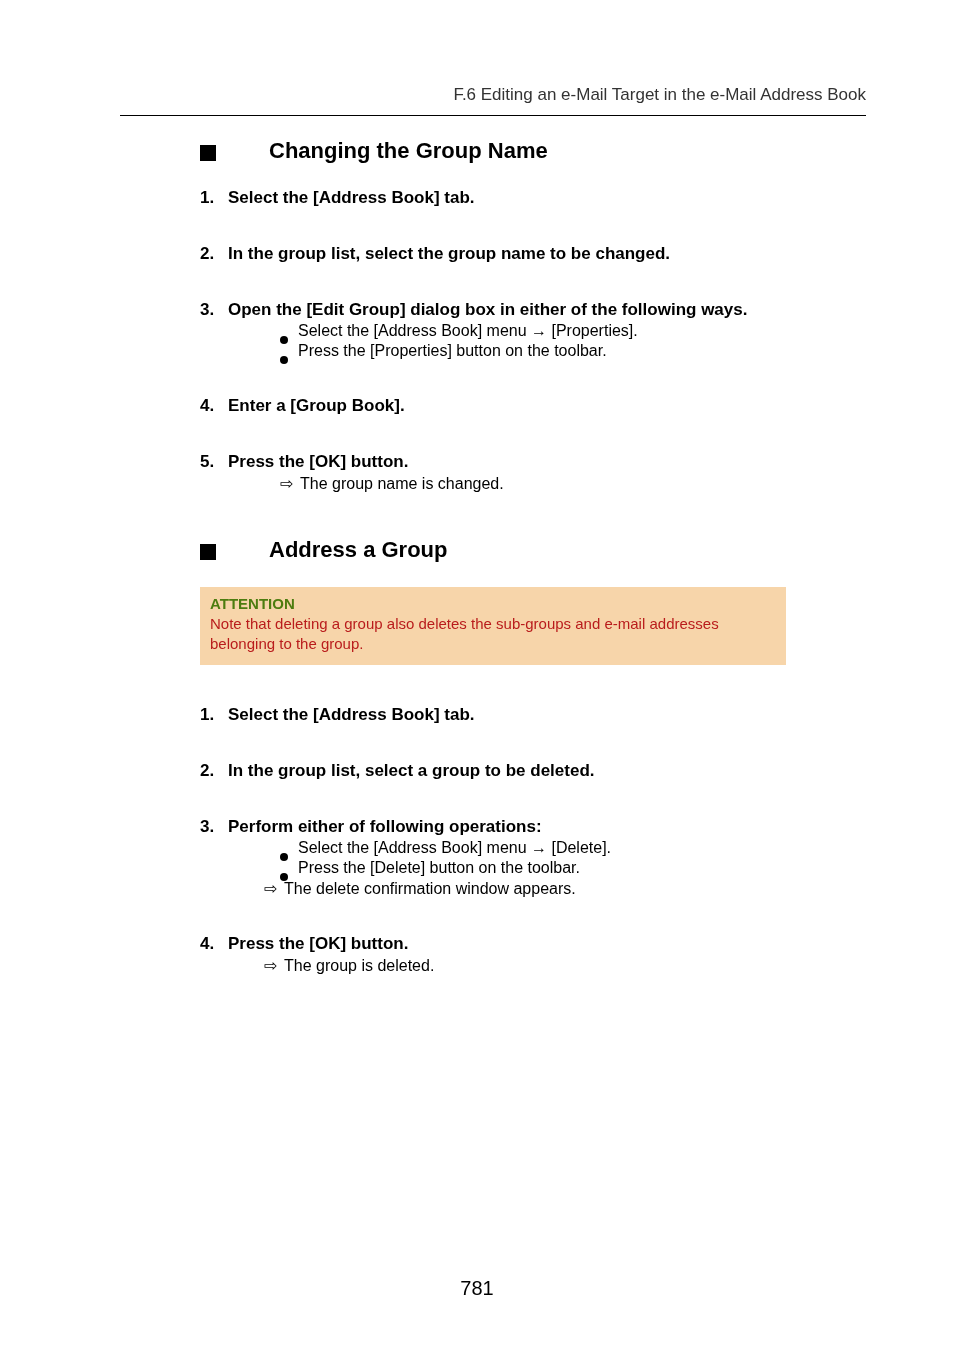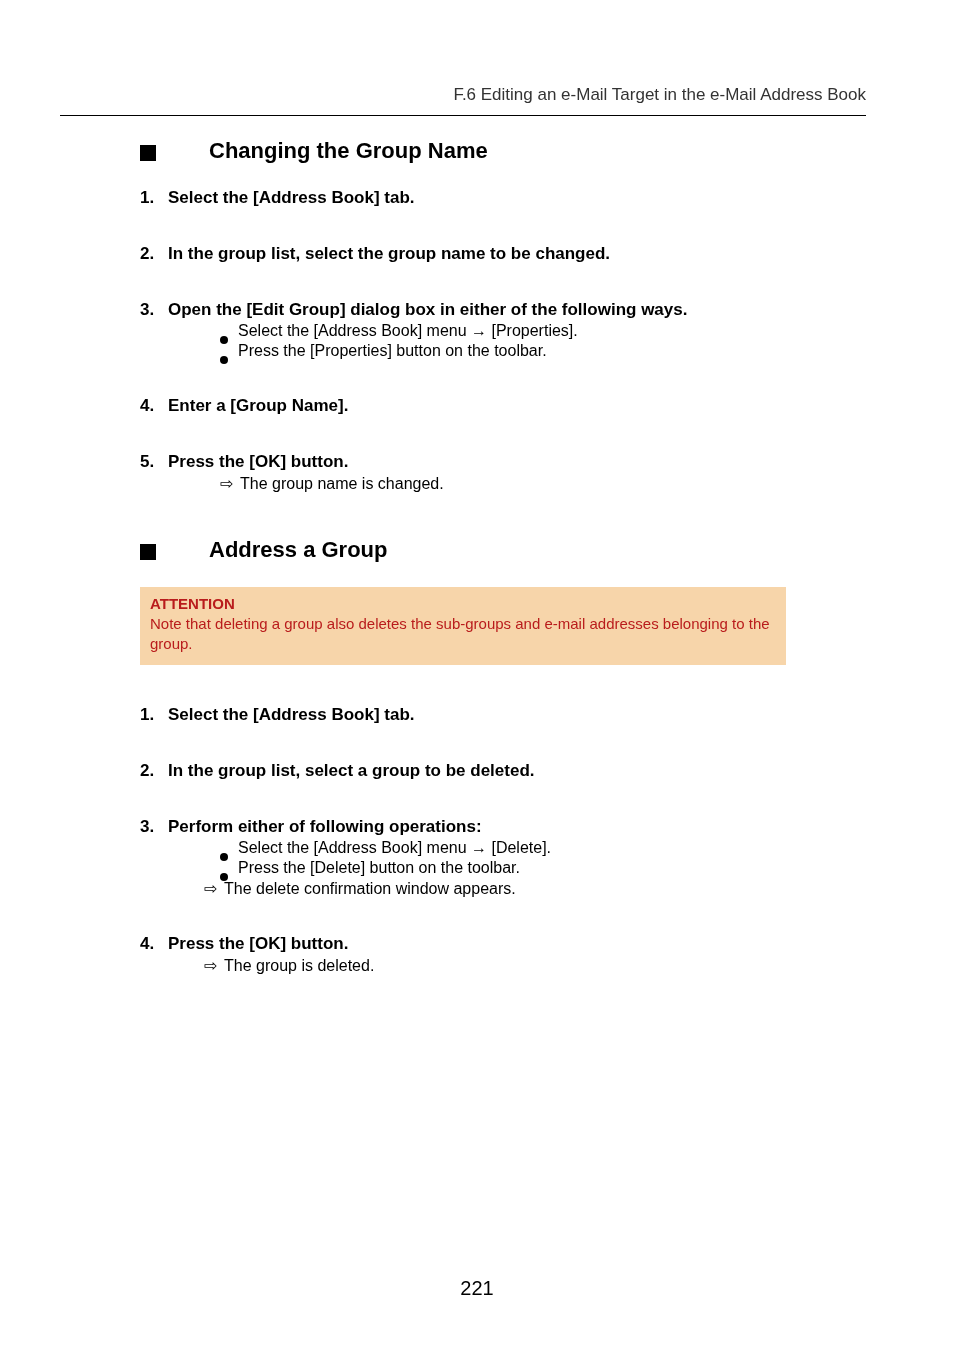--- a/index.html
+++ b/index.html
@@ -9,21 +9,21 @@
     height: 1350px;
     background: #ffffff;
     font-family: Arial, Helvetica, sans-serif;
     color: #000000;
   }
   .page {
     position: relative;
     width: 954px;
     height: 1350px;
     box-sizing: border-box;
-    padding: 85px 88px 0 60px;
+    padding: 85px 88px 0 120px;
   }
   .running-head {
     text-align: right;
     font-size: 17px;
     color: #333333;
     padding: 0 0 10px 0;
   }
   .hr {
     border: none;
     border-top: 1px solid #000000;
@@ -86,21 +86,21 @@
   .gap-small { height: 10px; }
   .gap-med   { height: 18px; }
   .gap-large { height: 28px; }
   
   .attention {
     margin: 16px 80px 14px 80px;
     background: #f7d5aa;
     padding: 8px 10px 10px 10px;
   }
   .attention .label {
-    color: #b91c1c;
+    color: #4d7c0f;
     font-weight: bold;
     font-size: 15px;
     margin-bottom: 2px;
   }
   .attention .body {
     color: #b91c1c;
     font-size: 15px;
     line-height: 1.35;
   }
   
@@ -150,21 +150,21 @@
   </div>
   <div class="bul">
     <span class="dot"></span>
     <span class="t">Press the [Properties] button on the toolbar.</span>
   </div>
 
   <div class="gap-med"></div>
 
   <div class="step-head">
     <span class="num">4.</span>
-    <span class="t">Enter a [Group Name].</span>
+    <span class="t">Enter a [Group Book].</span>
   </div>
 
   <div class="gap-med"></div>
 
   <div class="step-head">
     <span class="num">5.</span>
     <span class="t">Press the [OK] button.</span>
   </div>
   <div class="res">
     <span class="arr">⇨</span>
@@ -220,14 +220,14 @@
 
   <div class="step-head">
     <span class="num">4.</span>
     <span class="t">Press the [OK] button.</span>
   </div>
   <div class="res" style="margin-left:144px;">
     <span class="arr">⇨</span>
     <span class="t">The group is deleted.</span>
   </div>
 
-  <div class="pagenum">221</div>
+  <div class="pagenum">781</div>
 </div>
 
 </body></html>

